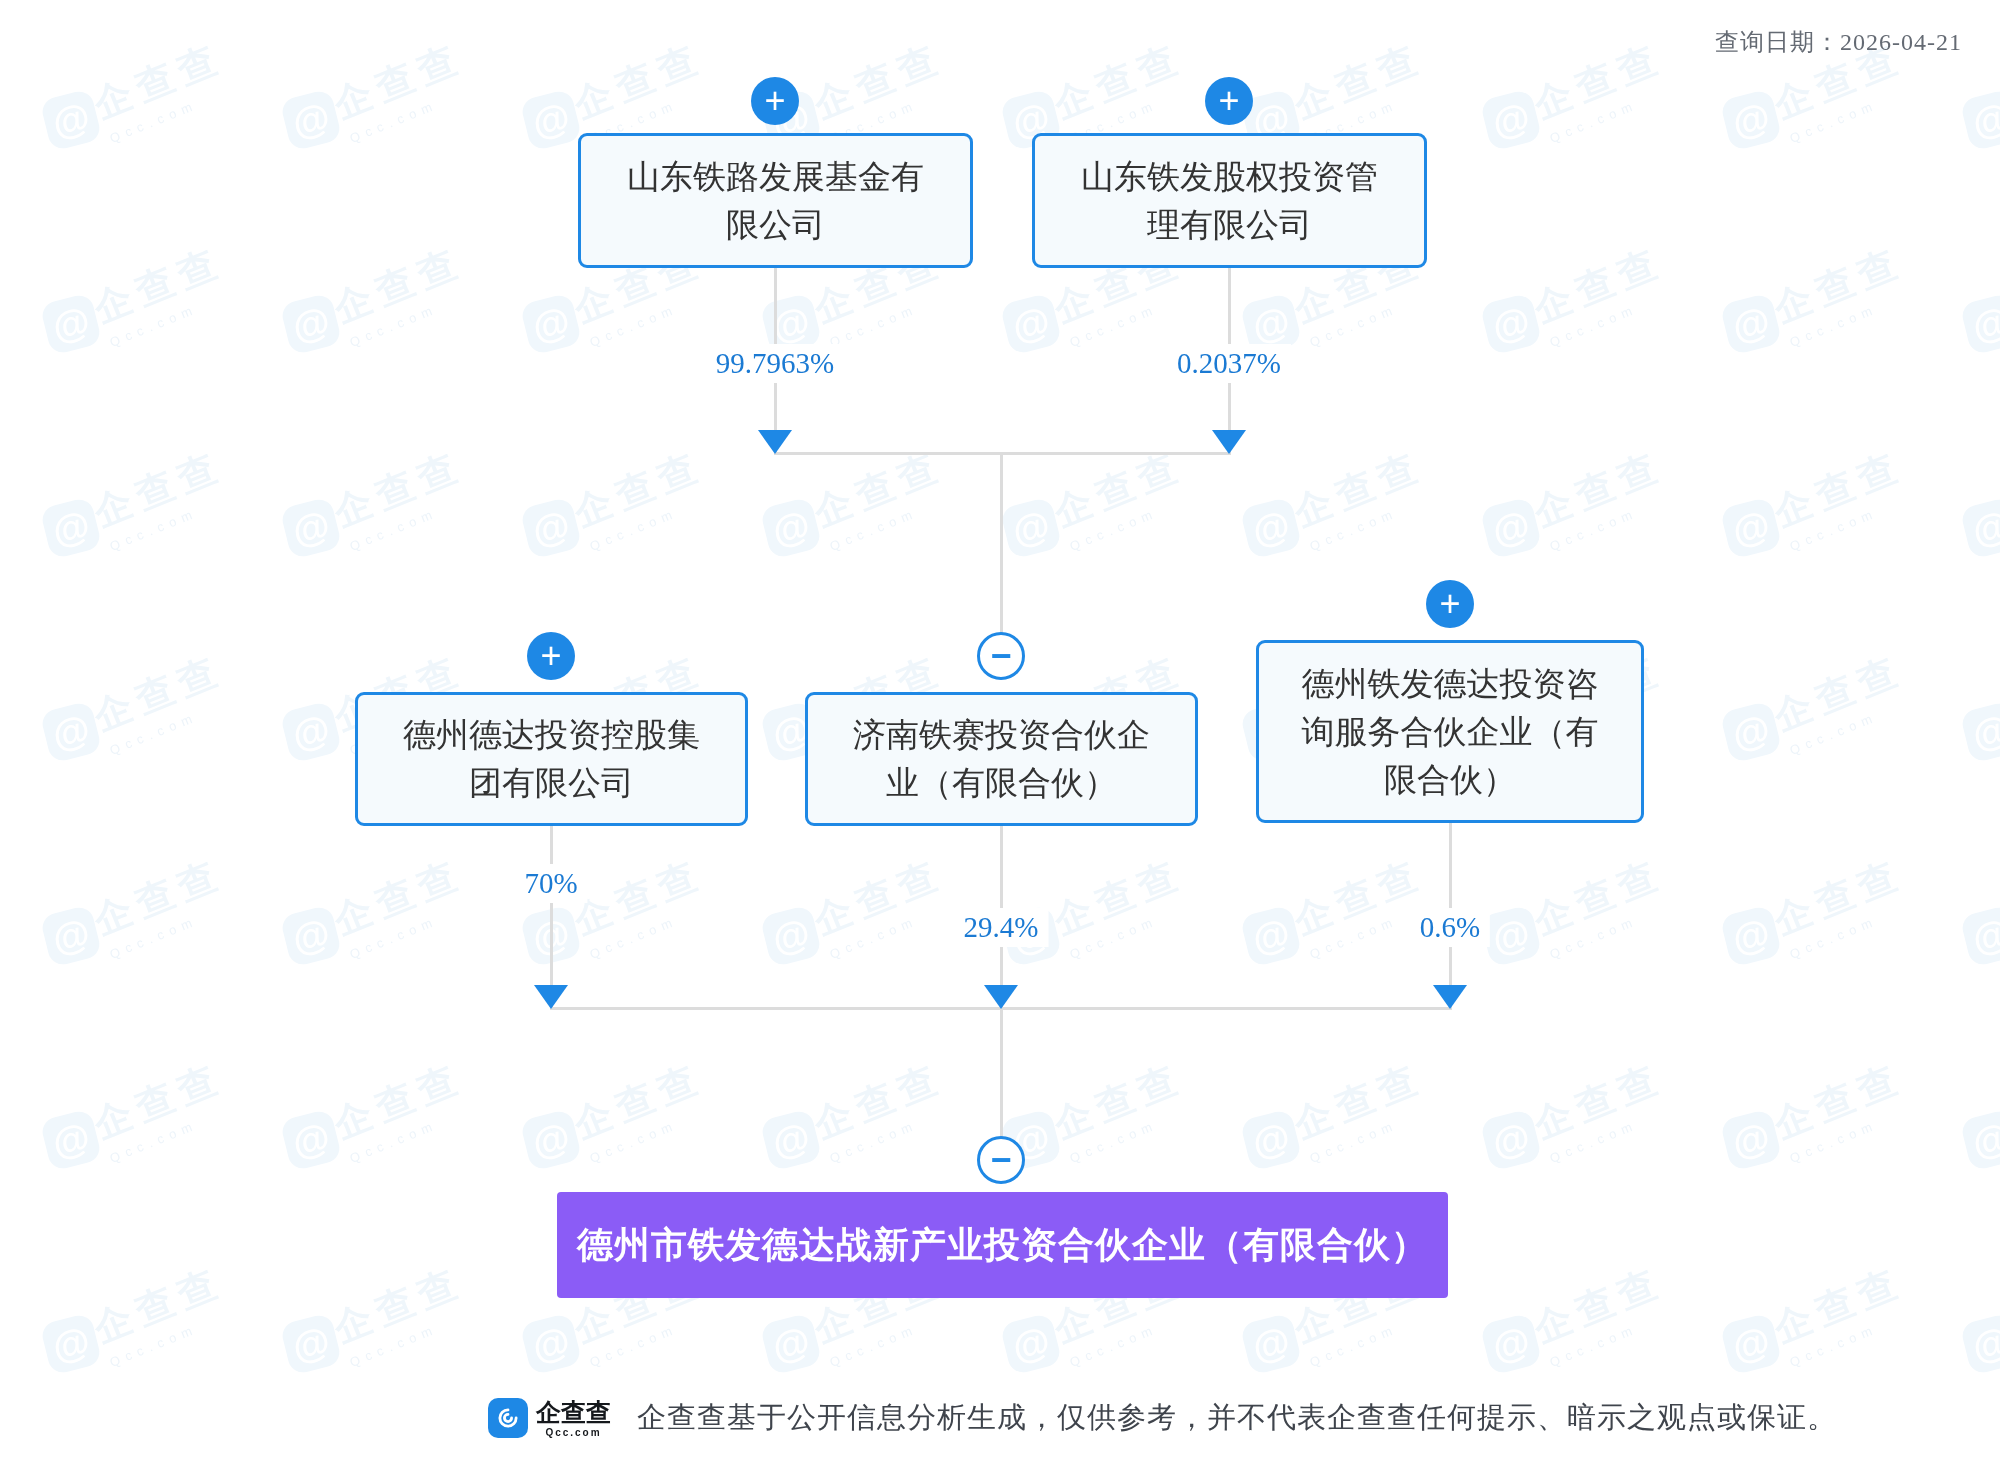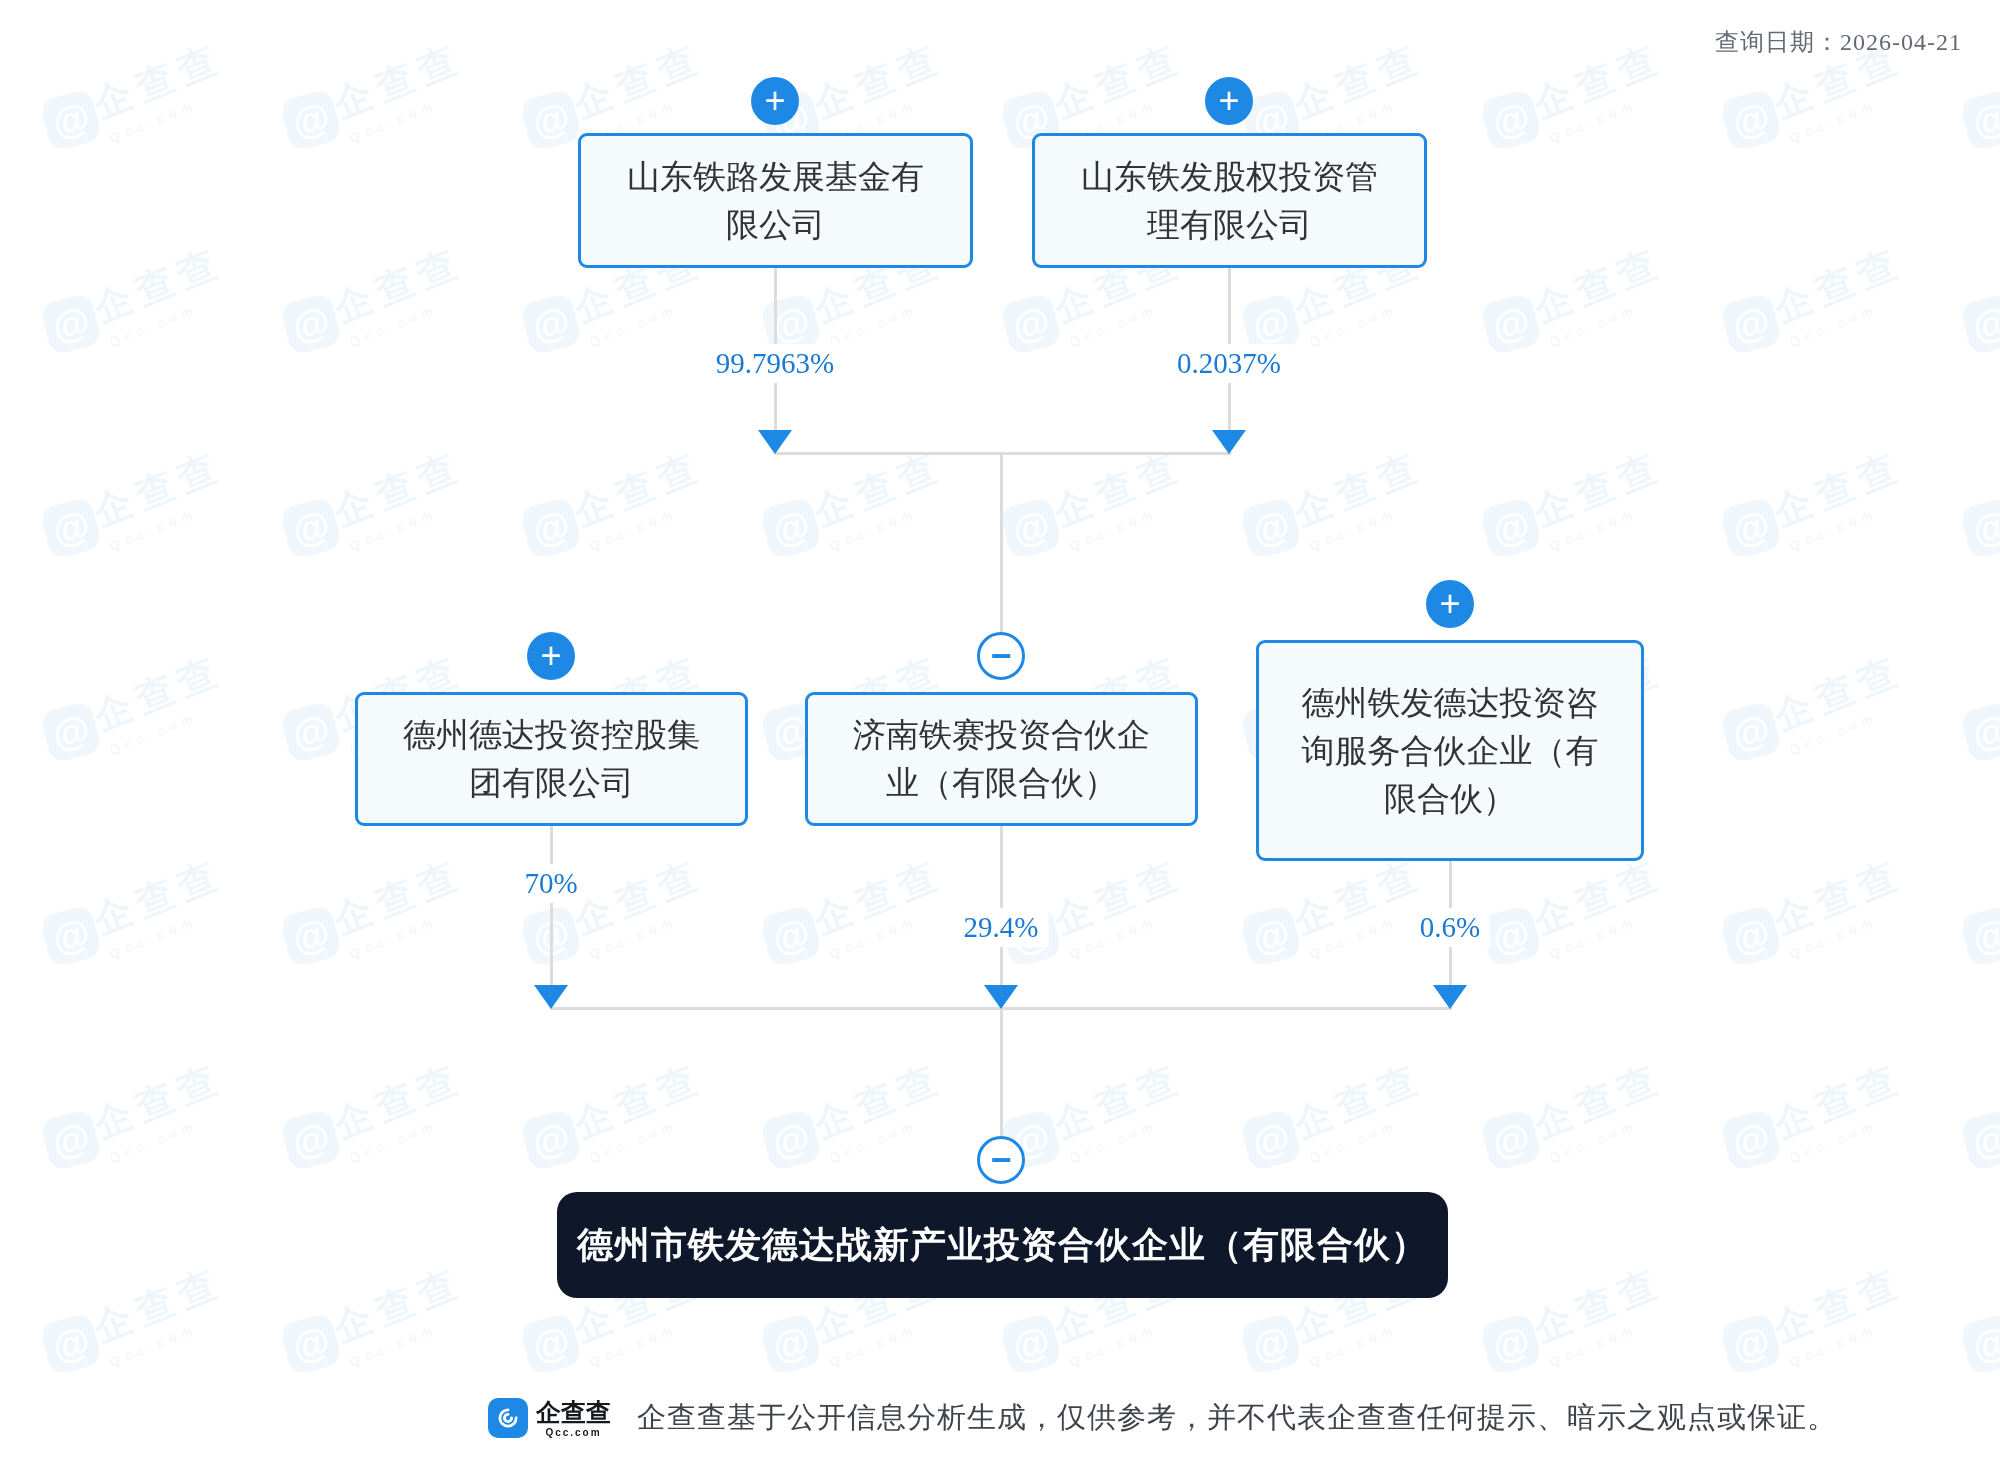--- a/index.html
+++ b/index.html
@@ -47,21 +47,21 @@
   }
   .badge.plus{background:#1e88e5;color:#ffffff;font-weight:400;}
   .badge.minus{background:#ffffff;color:#1e88e5;border:3px solid #1e88e5;font-weight:700;}
   .node{
     position:absolute;z-index:2;box-sizing:border-box;
     background:#f5fafd;border:3px solid #1e88e5;border-radius:9px;
     display:flex;align-items:center;justify-content:center;text-align:center;
     font-size:33px;line-height:48px;color:#333333;padding:6px 40px;cursor:pointer;
   }
   .node.root{
-    background:#0f172a;border:none;border-radius:20px;color:#ffffff;
+    background:#8b5cf6;border:none;border-radius:4px;color:#ffffff;
     font-weight:700;font-size:36px;letter-spacing:1px;padding:6px 20px;
   }
   .pct{
     position:absolute;z-index:2;transform:translateX(-50%);
     font-family:"Liberation Serif","DejaVu Serif",serif;
     font-size:29px;color:#1b7ad3;background:#ffffff;padding:3px 10px;white-space:nowrap;
   }
 
   
   .footer{
@@ -417,21 +417,21 @@
   </div>
   <div class="node" style="left:1032px;top:133px;width:395px;height:135px">
     <span>山东铁发股权投资管理有限公司</span>
   </div>
   <div class="node" style="left:355px;top:692px;width:393px;height:134px">
     <span>德州德达投资控股集团有限公司</span>
   </div>
   <div class="node" style="left:805px;top:692px;width:393px;height:134px">
     <span>济南铁赛投资合伙企业（有限合伙）</span>
   </div>
-  <div class="node" style="left:1256px;top:640px;width:388px;height:221px">
+  <div class="node" style="left:1256px;top:640px;width:388px;height:183px">
     <span>德州铁发德达投资咨询服务合伙企业（有限合伙）</span>
   </div>
   <div class="node root" style="left:557px;top:1192px;width:891px;height:106px">
     <span>德州市铁发德达战新产业投资合伙企业（有限合伙）</span>
   </div>
 
   <div class="pct" style="left:775px;top:344px">99.7963%</div>
   <div class="pct" style="left:1229px;top:344px">0.2037%</div>
   <div class="pct" style="left:551px;top:864px">70%</div>
   <div class="pct" style="left:1001px;top:908px">29.4%</div>

